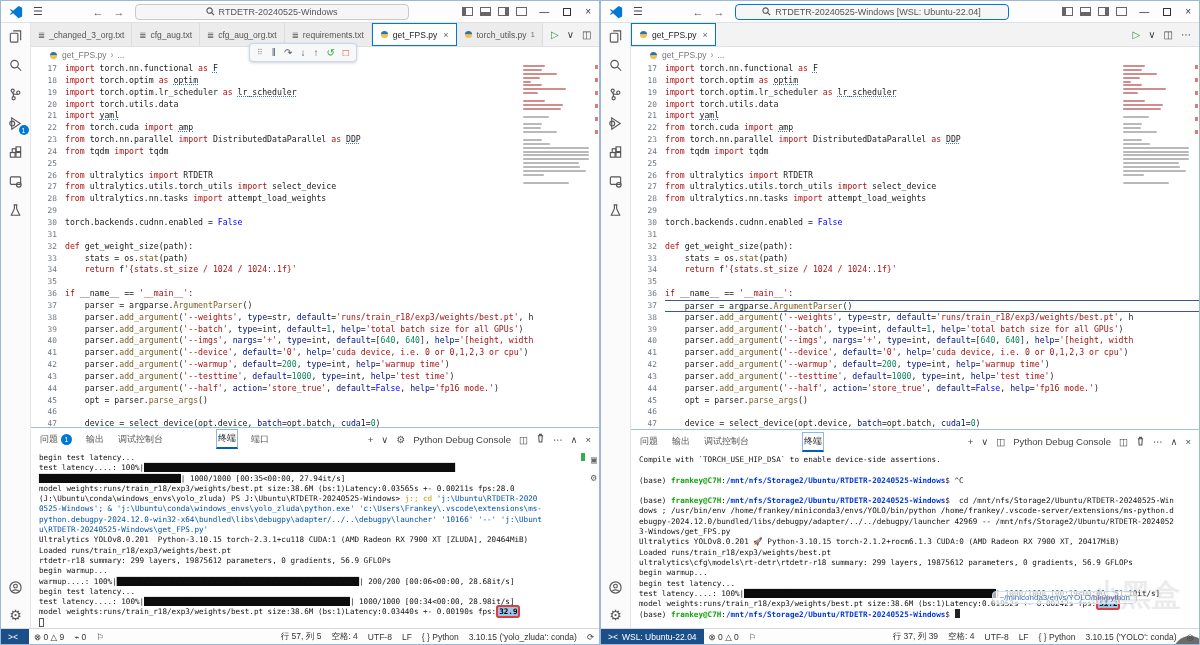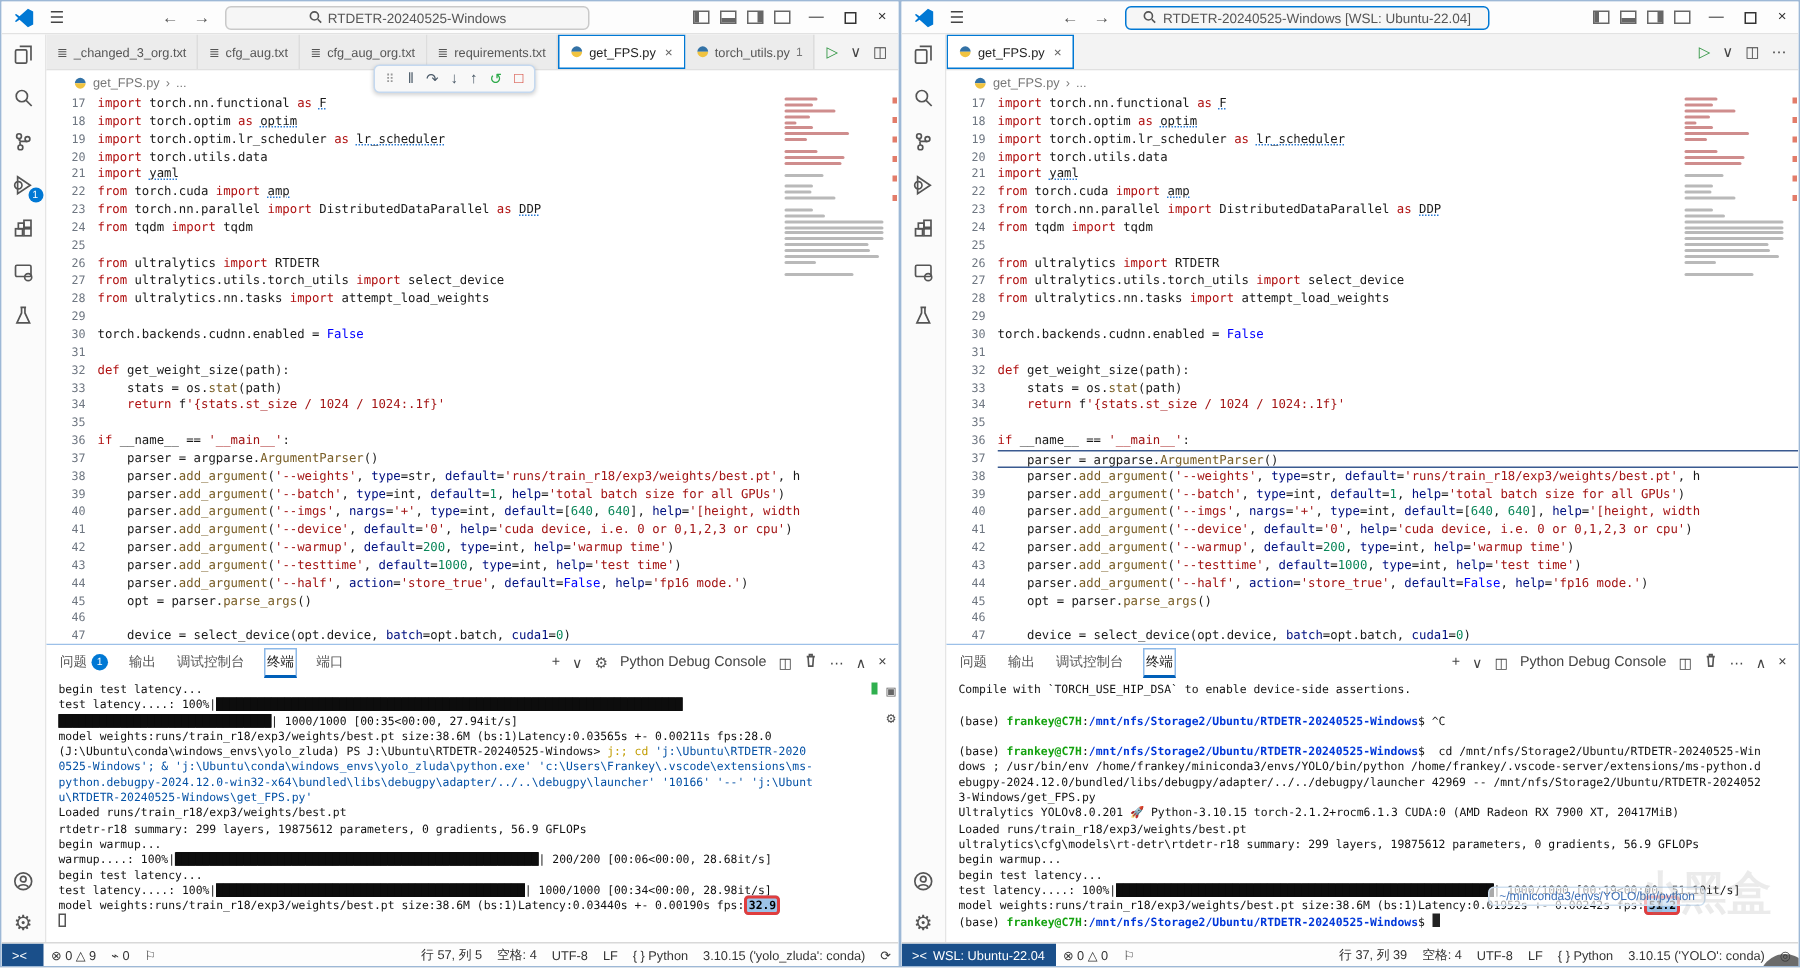--- a/index.html
+++ b/index.html
@@ -10,21 +10,21 @@
   .window { position:absolute; top:0; width:600px; height:645px; background:#ffffff;
             border:1px solid #9db8d6; display:flex; flex-direction:column; overflow:hidden; }
   #win0 { left:0; } #win1 { left:600px; }
 
   
   .titlebar { height:22px; background:#fdfdfd; border-bottom:1px solid #e2e2e2;
               display:flex; align-items:center; padding:0 4px; flex:0 0 22px; }
   .vsc-logo { width:14px; height:14px; margin:0 4px; }
   .menu-burger { font-size:11px; color:#444; padding:0 6px; cursor:pointer; }
   .nav-arrows { margin-left:auto; color:#555; font-size:11px; display:flex; gap:10px; }
-  .title-search { margin:0 10px; width:243px; height:16px; border:1px solid #c9c9c9; border-radius:4px;
+  .title-search { margin:0 10px; width:274px; height:16px; border:1px solid #c9c9c9; border-radius:4px;
                   background:#f6f6f6; display:flex; align-items:center; justify-content:center;
                   font-size:9px; color:#555; gap:4px; overflow:hidden; white-space:nowrap; }
   .title-search.focused { border:1px solid #0078d4; }
   .layout-icons { display:flex; gap:7px; margin-left:auto; align-items:center; }
   .lyt { width:11px; height:9px; border:1px solid #666; position:relative; }
   .lyt.sb:before { content:""; position:absolute; left:0; top:0; bottom:0; width:3px; background:#666; }
   .lyt.pn:before { content:""; position:absolute; left:0; right:0; bottom:0; height:3px; background:#666; }
   .lyt.sr:before { content:""; position:absolute; right:0; top:0; bottom:0; width:3px; background:#666; }
   .win-controls { display:flex; gap:14px; margin-left:12px; margin-right:4px; align-items:center;
                   color:#333; font-size:10px; }
@@ -81,21 +81,21 @@
                  border:1px solid #c4d8ef; border-radius:4px; box-shadow:0 1px 3px rgba(0,0,0,.18);
                  display:flex; align-items:center; gap:8px; padding:0 7px; font-size:10px; color:#4b5a68; }
   .dbg-drag { color:#9a9a9a; font-size:8px; letter-spacing:1px; }
   .dbg-restart { color:#2daa4a; } .dbg-stop { color:#d23b2e; }
 
   
   .panel { flex:0 0 199px; border-top:1px solid #9cc0e8; display:flex; flex-direction:column; background:#fff; }
   .panel-header { height:23px; flex:0 0 23px; display:flex; align-items:center; padding:0 8px;
                   font-size:9px; color:#555; gap:12px;text-align:right; }
   .ptab { cursor:pointer; white-space:nowrap; display:flex; align-items:center; gap:3px; padding:2px 1px; }
-  .ptab.active { color:#222; border:1px solid #8bb8e8; border-bottom:2px solid #005fb8; background:#fff; }
+  .ptab.active { color:#222; border:1px solid #8bb8e8; border-bottom:2px solid #005fb8; background:#fff;margin-left:40px; }
   .ptab-badge { background:#0078d4; color:#fff; border-radius:50%; width:11px; height:11px;
                 font-size:7px; display:flex; align-items:center; justify-content:center; }
   .panel-actions { margin-left:auto; display:flex; align-items:center; gap:8px; color:#444;
                    font-size:9.5px; white-space:nowrap; }
   .term-body { flex:1; overflow:hidden; padding:2px 2px 0 8px; font:7.6px/10.3px "DejaVu Sans Mono", monospace;
                color:#111; position:relative; }
   .tline { height:10.3px; white-space:pre; }
   .tg { color:#13a10e; font-weight:bold; } .tb { color:#0037da; font-weight:bold; }
   .tc { color:#0451a5; } .ty { color:#c19c00; }
   .tbar { color:#0d0d0d; background:#0d0d0d; letter-spacing:0; }
@@ -375,20 +375,21 @@
               <span class="gear-glyph" style="font-size:10px">⚙</span>
             </span>
           <div class="tline"><span class="tp">begin test latency...</span></div>
               <div class="tline"><span class="tp">test latency....: 100%|</span><span class="tbar">████████████████████████████████████████████████████████████████████</span></div>
               <div class="tline"><span class="tbar">███████████████████████████████</span><span class="tp">| 1000/1000 [00:35&lt;00:00, 27.94it/s]</span></div>
               <div class="tline"><span class="tp">model weights:runs/train_r18/exp3/weights/best.pt size:38.6M (bs:1)Latency:0.03565s +- 0.00211s fps:28.0</span></div>
               <div class="tline"><span class="tp">(J:\Ubuntu\conda\windows_envs\yolo_zluda) PS J:\Ubuntu\RTDETR-20240525-Windows&gt; </span><span class="ty">j:; cd </span><span class="tc">'j:\Ubuntu\RTDETR-2020</span></div>
               <div class="tline"><span class="tc">0525-Windows'; &amp; 'j:\Ubuntu\conda\windows_envs\yolo_zluda\python.exe' 'c:\Users\Frankey\.vscode\extensions\ms-</span></div>
               <div class="tline"><span class="tc">python.debugpy-2024.12.0-win32-x64\bundled\libs\debugpy\adapter/../..\debugpy\launcher' '10166' '--' 'j:\Ubunt</span></div>
               <div class="tline"><span class="tc">u\RTDETR-20240525-Windows\get_FPS.py'</span></div>
+              <div class="tline"><span class="tp">Ultralytics YOLOv8.0.201  Python-3.10.15 torch-2.3.1+cu118 CUDA:1 (AMD Radeon RX 7900 XT [ZLUDA], 20464MiB)</span></div>
               <div class="tline"><span class="tp">Loaded runs/train_r18/exp3/weights/best.pt</span></div>
               <div class="tline"><span class="tp">rtdetr-r18 summary: 299 layers, 19875612 parameters, 0 gradients, 56.9 GFLOPs</span></div>
               <div class="tline"><span class="tp">begin warmup...</span></div>
               <div class="tline"><span class="tp">warmup....: 100%|</span><span class="tbar">█████████████████████████████████████████████████████</span><span class="tp">| 200/200 [00:06&lt;00:00, 28.68it/s]</span></div>
               <div class="tline"><span class="tp">begin test latency...</span></div>
               <div class="tline"><span class="tp">test latency....: 100%|</span><span class="tbar">█████████████████████████████████████████████</span><span class="tp">| 1000/1000 [00:34&lt;00:00, 28.98it/s]</span></div>
               <div class="tline"><span class="tp">model weights:runs/train_r18/exp3/weights/best.pt size:38.6M (bs:1)Latency:0.03440s +- 0.00190s fps:</span><span class="thl">32.9</span></div>
               <div class="tline"><span class="tcur-hollow"></span></div>
             </div>
         </div>

